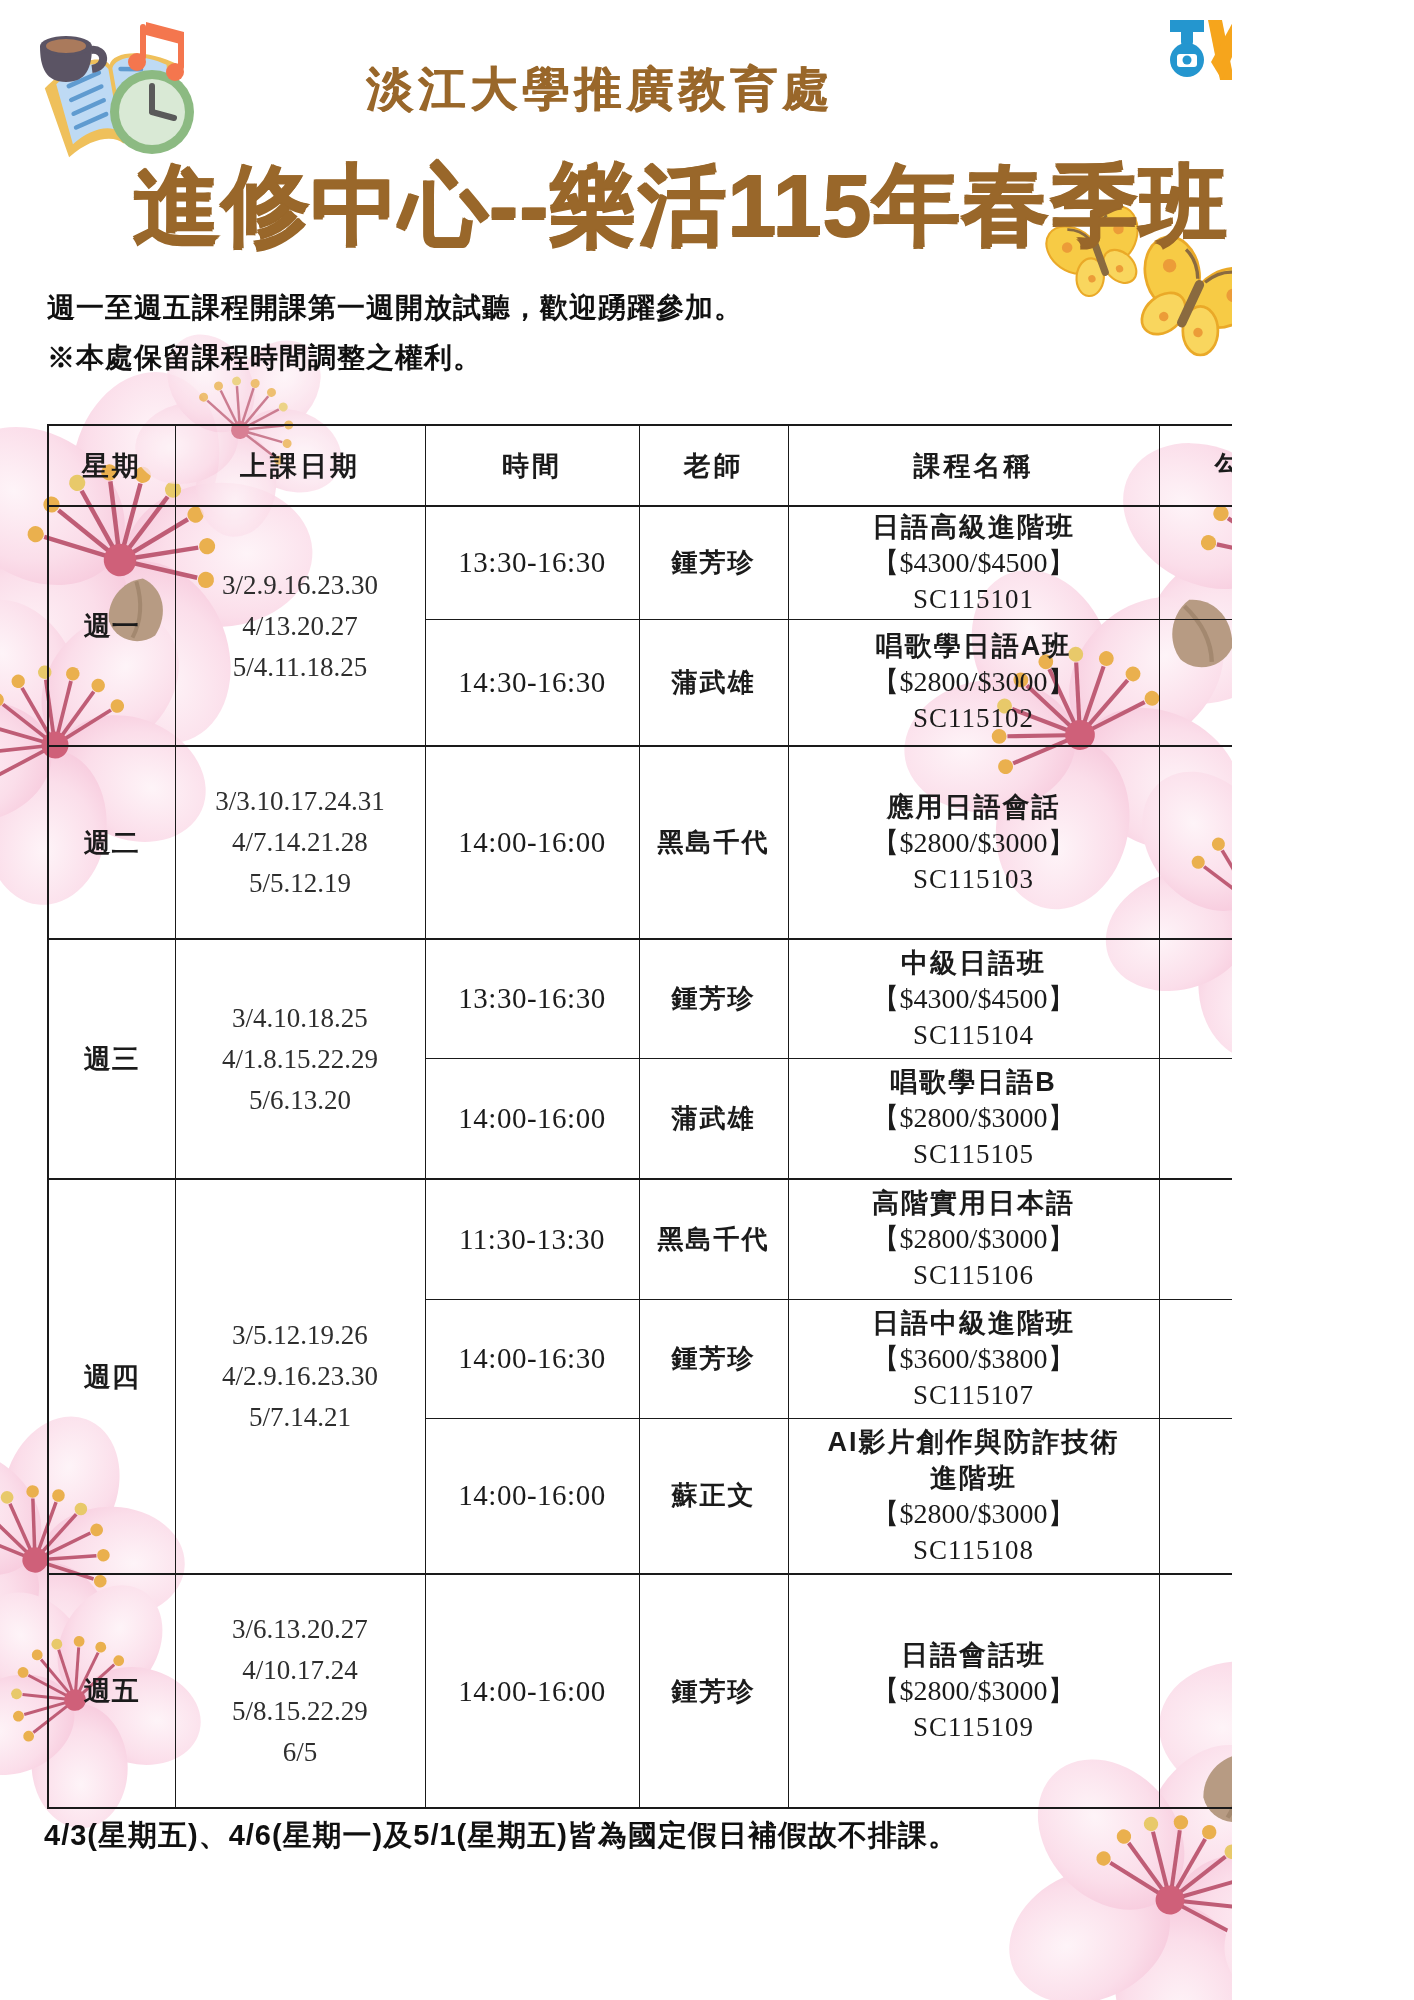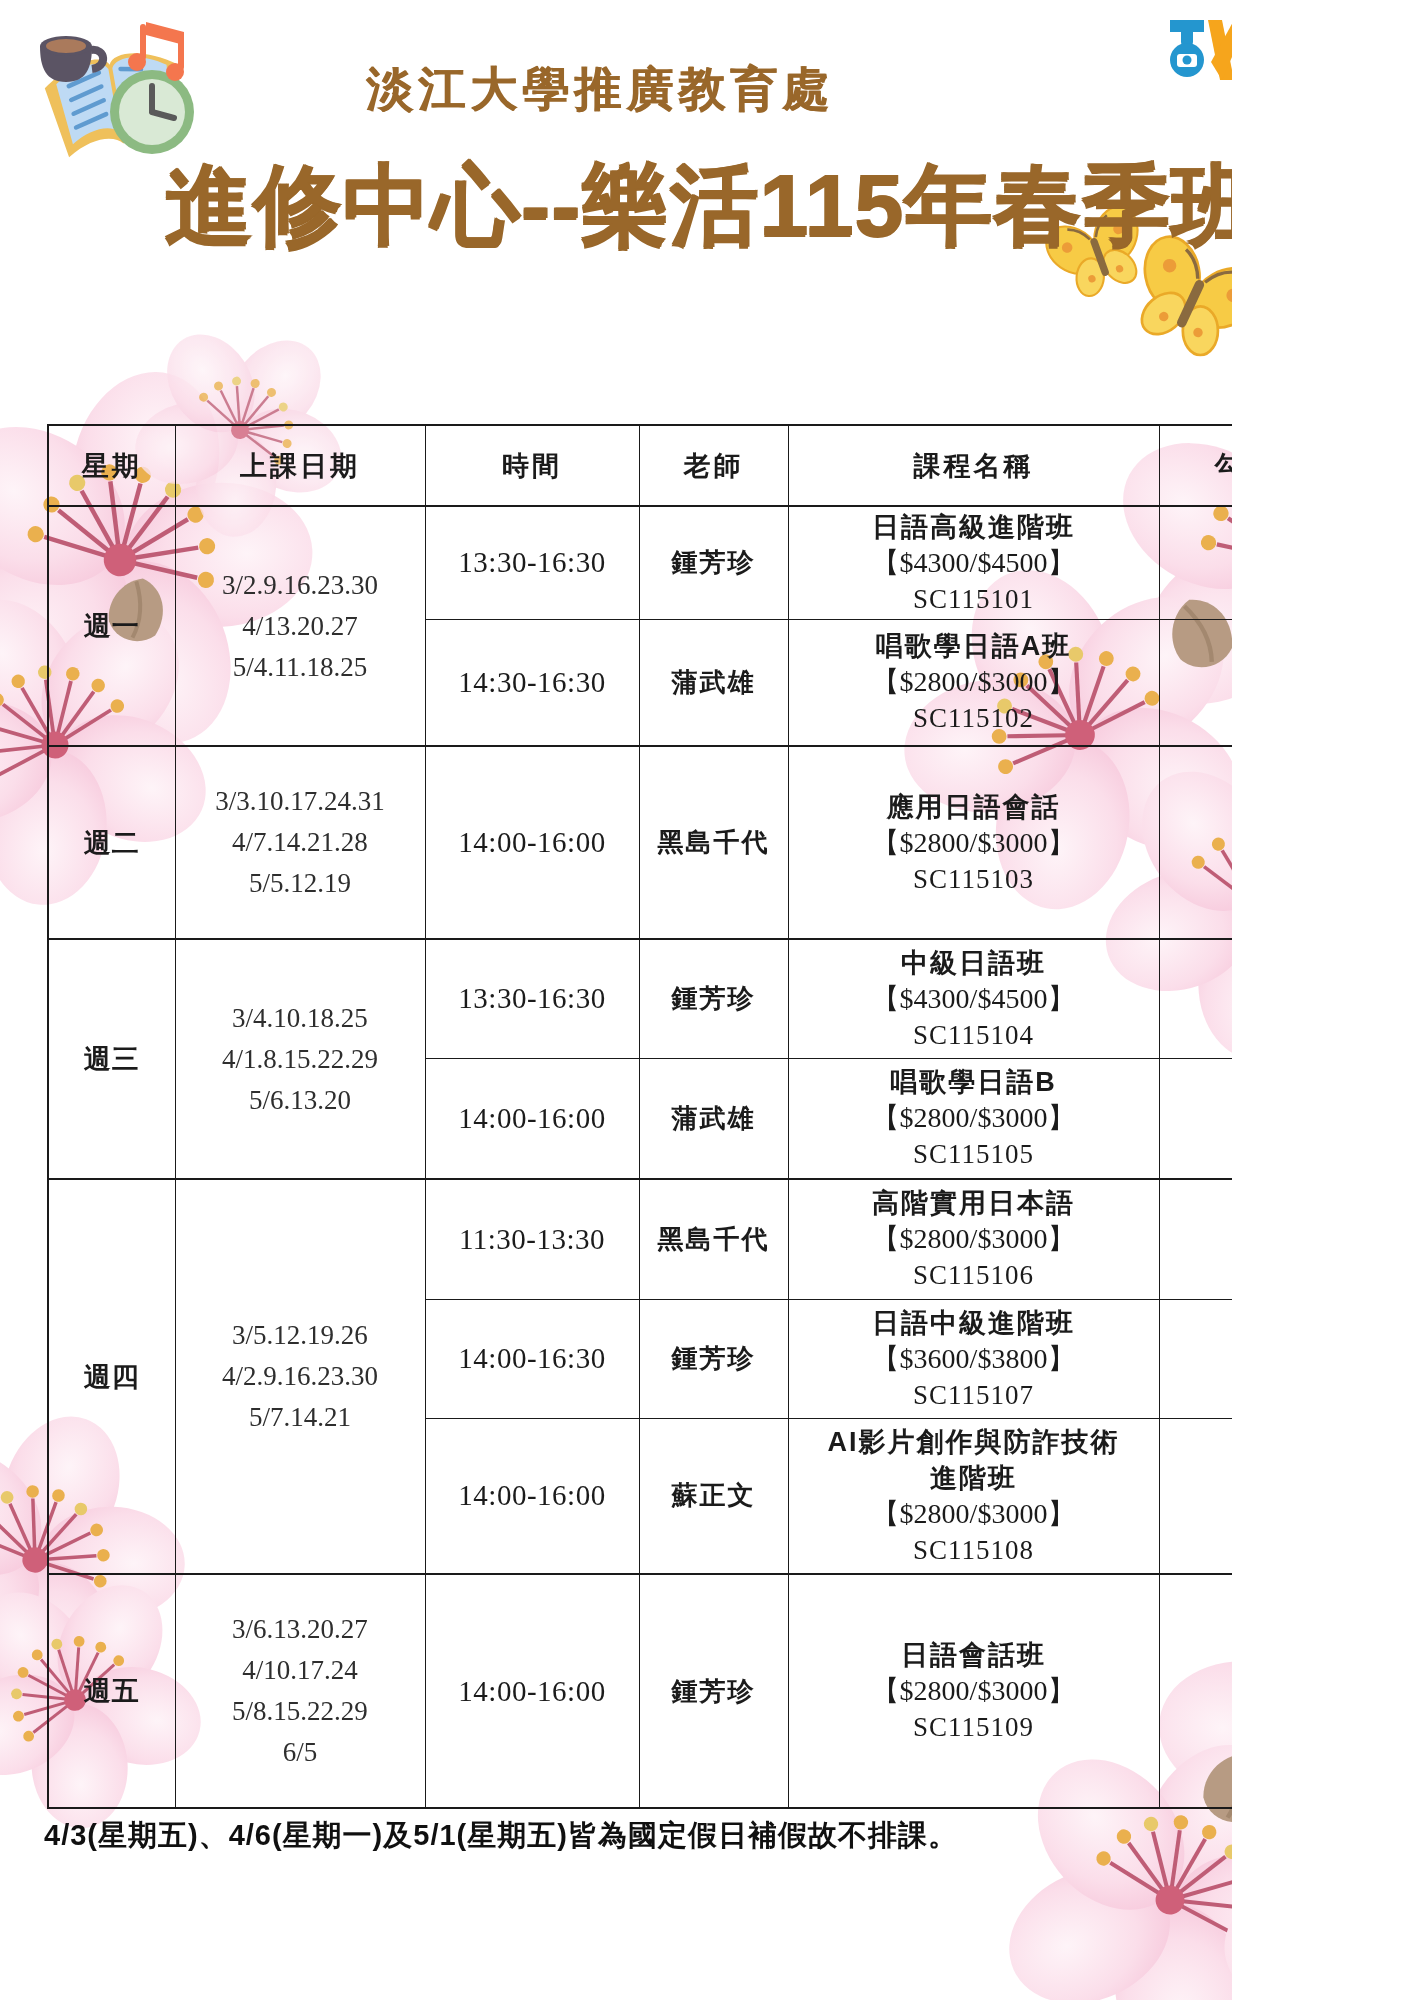--- a/index.html
+++ b/index.html
@@ -9,21 +9,21 @@
   .z{position:absolute;z-index:1;}
 
   .illustration{left:28px;top:12px;width:185px;height:165px;}
   .logo{left:1164px;top:16px;width:245px;height:70px;}
 
   .unit-title{top:58px;left:0;width:1200px;text-align:center;
     font-family:"Liberation Sans",sans-serif;font-weight:900;font-size:47px;color:#99672a;
     letter-spacing:5px;text-shadow:1px 0 currentColor;}
   .main-title{top:146px;left:0;width:1360px;text-align:center;
     font-family:"Liberation Sans",sans-serif;font-weight:900;font-size:88px;color:#99672a;
-    letter-spacing:1px;text-shadow:1.5px 0 currentColor,0 1.5px currentColor;white-space:nowrap;padding-left:32px;}
+    letter-spacing:1px;text-shadow:1.5px 0 currentColor,0 1.5px currentColor;white-space:nowrap;}
   .intro{top:283px;left:47px;font-family:"Liberation Sans",sans-serif;font-weight:800;
     font-size:28px;line-height:50px;color:#101010;letter-spacing:1px;}
   .footer-note{top:1816px;left:44px;font-family:"Liberation Sans",sans-serif;font-weight:800;
     font-size:29px;color:#101010;letter-spacing:1px;}
 
   table.course{position:absolute;top:424px;left:47px;width:1283px;z-index:1;
     border-collapse:collapse;table-layout:fixed;background:transparent;}
   table.course td, table.course th{border:1.5px solid #1a1a1a;vertical-align:middle;
     text-align:center;padding:0;overflow:hidden;}
   table.course{border:2.5px solid #1a1a1a;}
@@ -225,20 +225,24 @@
       <circle cx="181" cy="29" r="11" fill="#1b97ad"></circle>
       <path d="M170,29 h22 M181,18 v22 M174,21 a15,15 0 0 1 14,0 M174,37 a15,15 0 0 0 14,0" stroke="#fff" stroke-width="2" fill="none"></path>
     </g>
     <text x="195" y="40" font-family="Liberation Sans, sans-serif" font-size="34" font-weight="bold" fill="#4c4c4c">CE</text>
     <text x="104" y="64" font-family="Liberation Sans, sans-serif" font-size="13" letter-spacing="3" fill="#8b8b8b">淡江大學推廣教育處</text>
   </svg>
 
   <div class="z unit-title">淡江大學推廣教育處</div>
   <div class="z main-title">進修中心--樂活115年春季班</div>
 
+  <div class="z intro">
+    <div>週一至週五課程開課第一週開放試聽，歡迎踴躍參加。</div>
+    <div>※本處保留課程時間調整之權利。</div>
+  </div>
 
   <table class="course">
     <colgroup>
       <col style="width:127px">
         <col style="width:250px">
         <col style="width:214px">
       <col style="width:149px">
         <col style="width:371px">
         <col style="width:172px">
     </colgroup>

